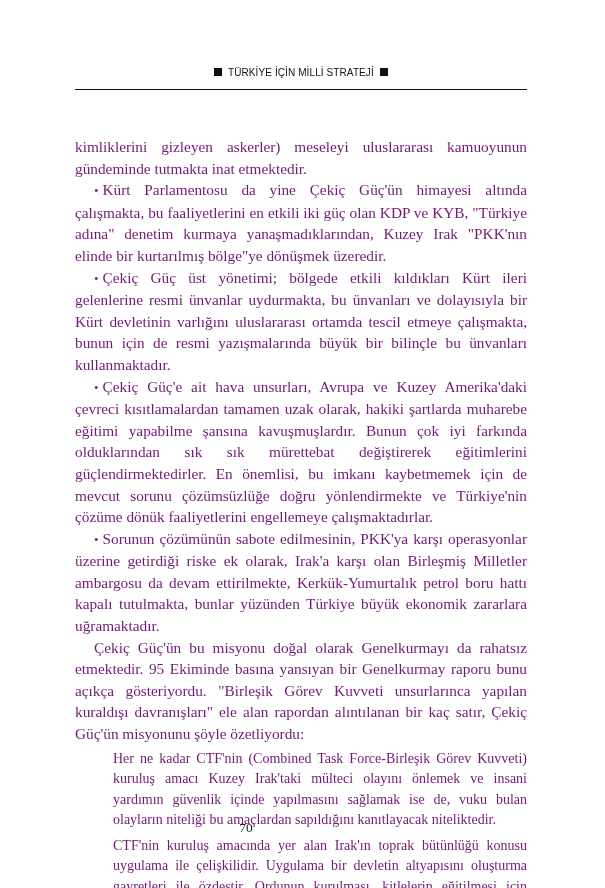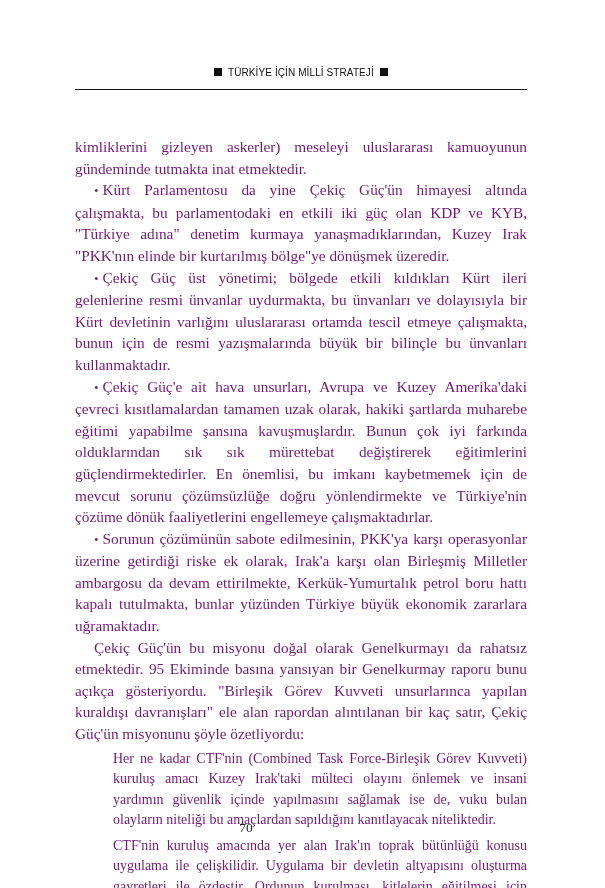--- a/index.html
+++ b/index.html
@@ -90,21 +90,21 @@
 <div class="running-head">
   <span class="sq"></span>
   <span>TÜRKİYE İÇİN MİLLİ STRATEJİ</span>
   <span class="sq"></span>
 </div>
 <div class="head-rule"></div>
 
 <div class="body-text">
   <p>kimliklerini gizleyen askerler) meseleyi uluslararası kamuoyunun gündeminde tutmakta inat etmektedir.</p>
 
-  <p class="indent"><span class="bullet-glyph">•</span><span>Kürt Parlamentosu da yine Çekiç Güç'ün himayesi altında çalışmakta, bu parlamentodaki en etkili iki güç olan KDP ve KYB, "Türkiye adına" denetim kurmaya yanaşmadıklarından, Kuzey Irak "PKK'nın elinde bir kurtarılmış bölge"ye dönüşmek üzeredir.</span></p>
+  <p class="indent"><span class="bullet-glyph">•</span><span>Kürt Parlamentosu da yine Çekiç Güç'ün himayesi altında çalışmakta, bu faaliyetlerini en etkili iki güç olan KDP ve KYB, "Türkiye adına" denetim kurmaya yanaşmadıklarından, Kuzey Irak "PKK'nın elinde bir kurtarılmış bölge"ye dönüşmek üzeredir.</span></p>
 
   <p class="indent"><span class="bullet-glyph">•</span><span>Çekiç Güç üst yönetimi; bölgede etkili kıldıkları Kürt ileri gelenlerine resmi ünvanlar uydurmakta, bu ünvanları ve dolayısıyla bir Kürt devletinin varlığını uluslararası ortamda tescil etmeye çalışmakta, bunun için de resmi yazışmalarında büyük bir bilinçle bu ünvanları kullanmaktadır.</span></p>
 
   <p class="indent"><span class="bullet-glyph">•</span><span>Çekiç Güç'e ait hava unsurları, Avrupa ve Kuzey Amerika'daki çevreci kısıtlamalardan tamamen uzak olarak, hakiki şartlarda muharebe eğitimi yapabilme şansına kavuşmuşlardır. Bunun çok iyi farkında olduklarından sık sık mürettebat değiştirerek eğitimlerini güçlendirmektedirler. En önemlisi, bu imkanı kaybetmemek için de mevcut sorunu çözümsüzlüğe doğru yönlendirmekte ve Türkiye'nin çözüme dönük faaliyetlerini engellemeye çalışmaktadırlar.</span></p>
 
   <p class="indent"><span class="bullet-glyph">•</span><span>Sorunun çözümünün sabote edilmesinin, PKK'ya karşı operasyonlar üzerine getirdiği riske ek olarak, Irak'a karşı olan Birleşmiş Milletler ambargosu da devam ettirilmekte, Kerkük-Yumurtalık petrol boru hattı kapalı tutulmakta, bunlar yüzünden Türkiye büyük ekonomik zararlara uğramaktadır.</span></p>
 
   <p class="indent">Çekiç Güç'ün bu misyonu doğal olarak Genelkurmayı da rahatsız etmektedir. 95 Ekiminde basına yansıyan bir Genelkurmay raporu bunu açıkça gösteriyordu. "Birleşik Görev Kuvveti unsurlarınca yapılan kuraldışı davranışları" ele alan rapordan alıntılanan bir kaç satır, Çekiç Güç'ün misyonunu şöyle özetliyordu:</p>
 
   <div class="quote-block">

